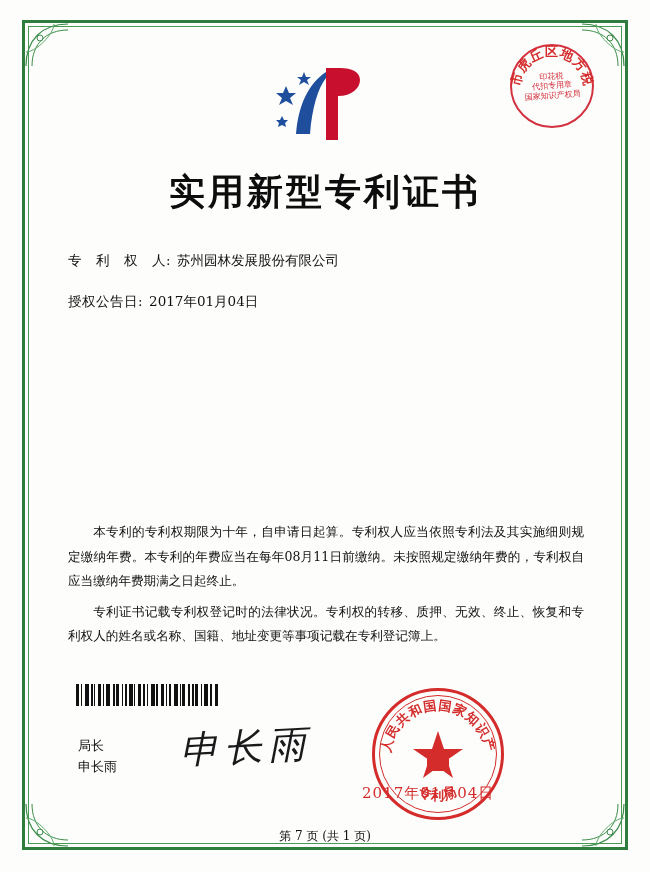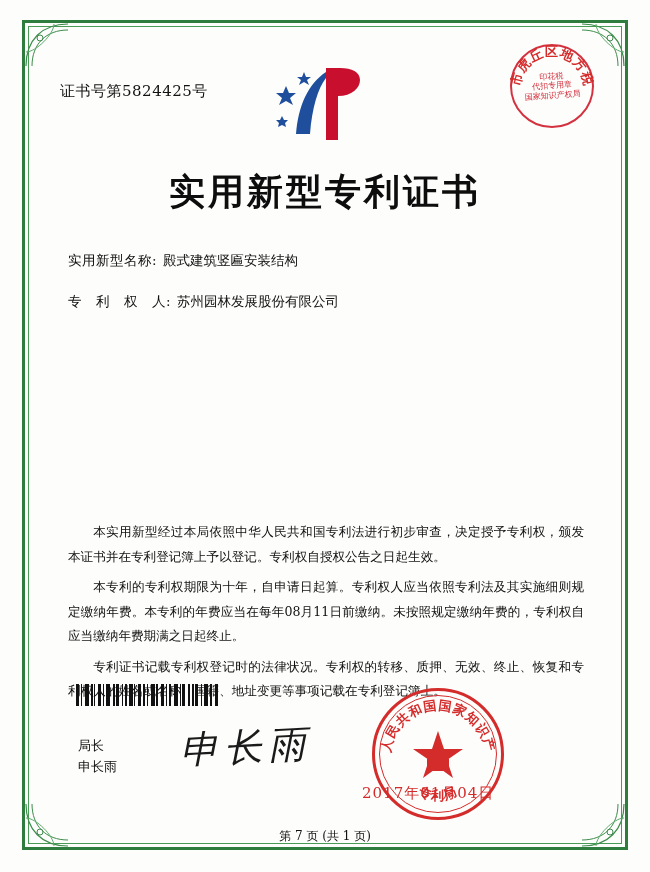--- a/index.html
+++ b/index.html
@@ -281,21 +281,20 @@
   </div>
   <div class="corner" style="right:24px; bottom:24px; transform:scale(-1,-1);">
     <svg width="46" height="46" viewBox="0 0 46 46">
       <path d="M2 44 C2 18 18 2 44 2" fill="none" stroke="#3c8b4b" stroke-width="1.2"></path>
       <path d="M8 44 C8 22 22 8 44 8" fill="none" stroke="#3c8b4b" stroke-width="1"></path>
       <path d="M2 30 C12 30 30 12 30 2" fill="none" stroke="#5aa867" stroke-width="1"></path>
       <circle cx="16" cy="16" r="3" fill="none" stroke="#3c8b4b" stroke-width="1"></circle>
     </svg>
   </div>
 
-  <div class="cert-no">证书号第5824425号</div>
 
   <div class="logo">
     <svg width="112" height="84" viewBox="0 0 112 84">
       <path d="M58 6 L58 78 L70 78 L70 34 C84 34 92 26 92 18 C92 10 84 6 72 6 Z" fill="#c8102e"></path>
       <path d="M58 10 C40 22 30 44 28 72 L42 72 C44 46 50 26 58 16 Z" fill="#1f4f9c"></path>
       <polygon points="18,24 21,31 28,31 22,36 25,43 18,39 11,43 14,36 8,31 15,31" fill="#1f4f9c"></polygon>
       <polygon points="36,10 38,15 43,15 39,18 41,23 36,20 31,23 33,18 29,15 34,15" fill="#1f4f9c"></polygon>
       <polygon points="14,54 16,58 20,58 17,61 18,65 14,63 10,65 11,61 8,58 12,58" fill="#1f4f9c"></polygon>
     </svg>
   </div>
@@ -316,29 +315,28 @@
         <span>代扣专用章</span><br>
         <span>国家知识产权局</span>
       </span>
     </div>
   </div>
 
   <div class="main-title">实用新型专利证书</div>
 
   <div class="fields">
     <div class="field">
-      <span class="lbl">实用新型名称:</span><span class="val">殿式建筑竖匾安装结构</span>
+      <span class="lbl">专　利　权　人:</span><span class="val">苏州园林发展股份有限公司</span>
     </div>
     <div class="field">
-      <span class="lbl">专　利　权　人:</span><span class="val">苏州园林发展股份有限公司</span>
+      <span class="lbl">授权公告日:</span><span class="val">2017年01月04日</span>
     </div>
   </div>
 
   <div class="body-text">
-    <p>本实用新型经过本局依照中华人民共和国专利法进行初步审查，决定授予专利权，颁发本证书并在专利登记簿上予以登记。专利权自授权公告之日起生效。</p>
     <p>本专利的专利权期限为十年，自申请日起算。专利权人应当依照专利法及其实施细则规定缴纳年费。本专利的年费应当在每年08月11日前缴纳。未按照规定缴纳年费的，专利权自应当缴纳年费期满之日起终止。</p>
     <p>专利证书记载专利权登记时的法律状况。专利权的转移、质押、无效、终止、恢复和专利权人的姓名或名称、国籍、地址变更等事项记载在专利登记簿上。</p>
   </div>
 
   <div class="barcode">
     <i style="width:3px"></i>
       <i style="width:2px;background:transparent"></i>
     <i style="width:1px"></i>
       <i style="width:3px;background:transparent"></i>
     <i style="width:4px"></i>

